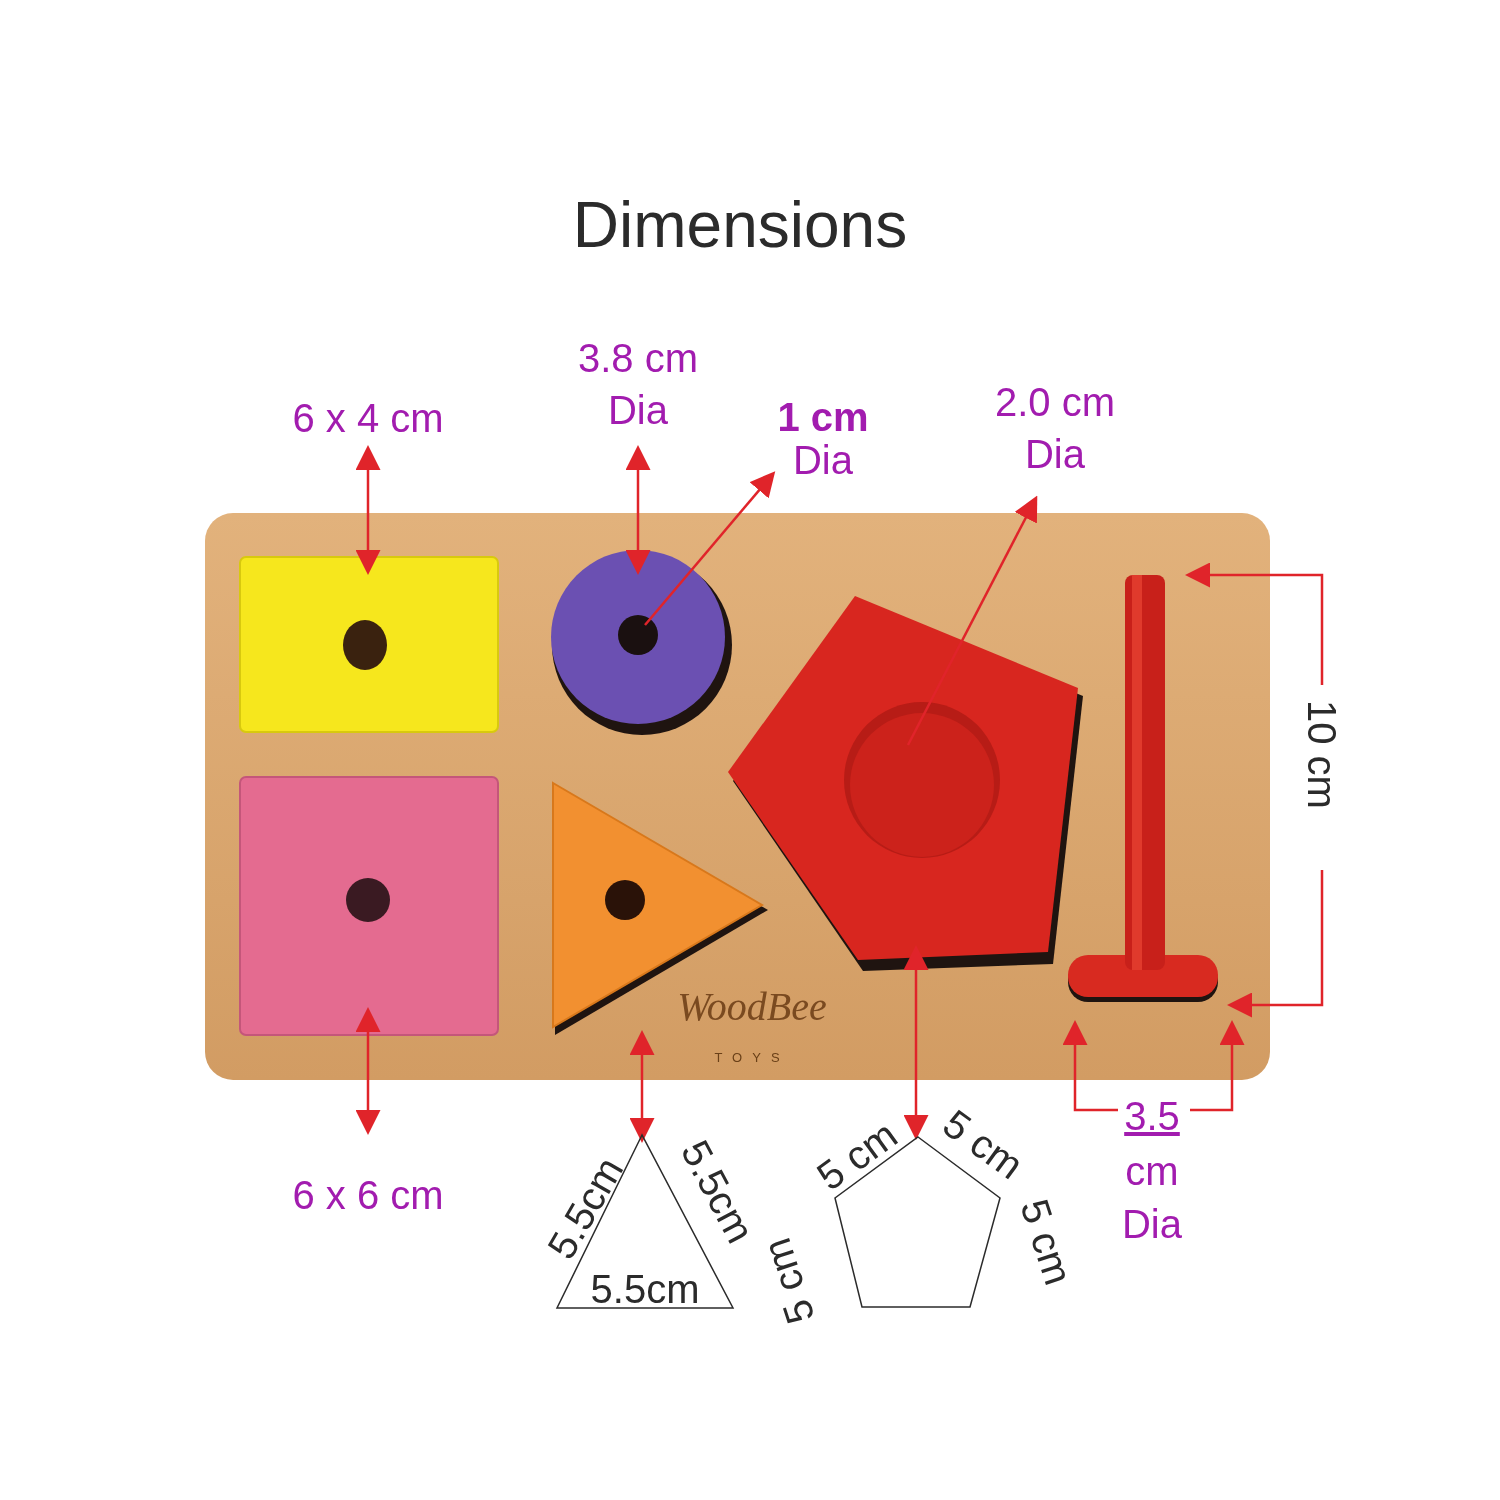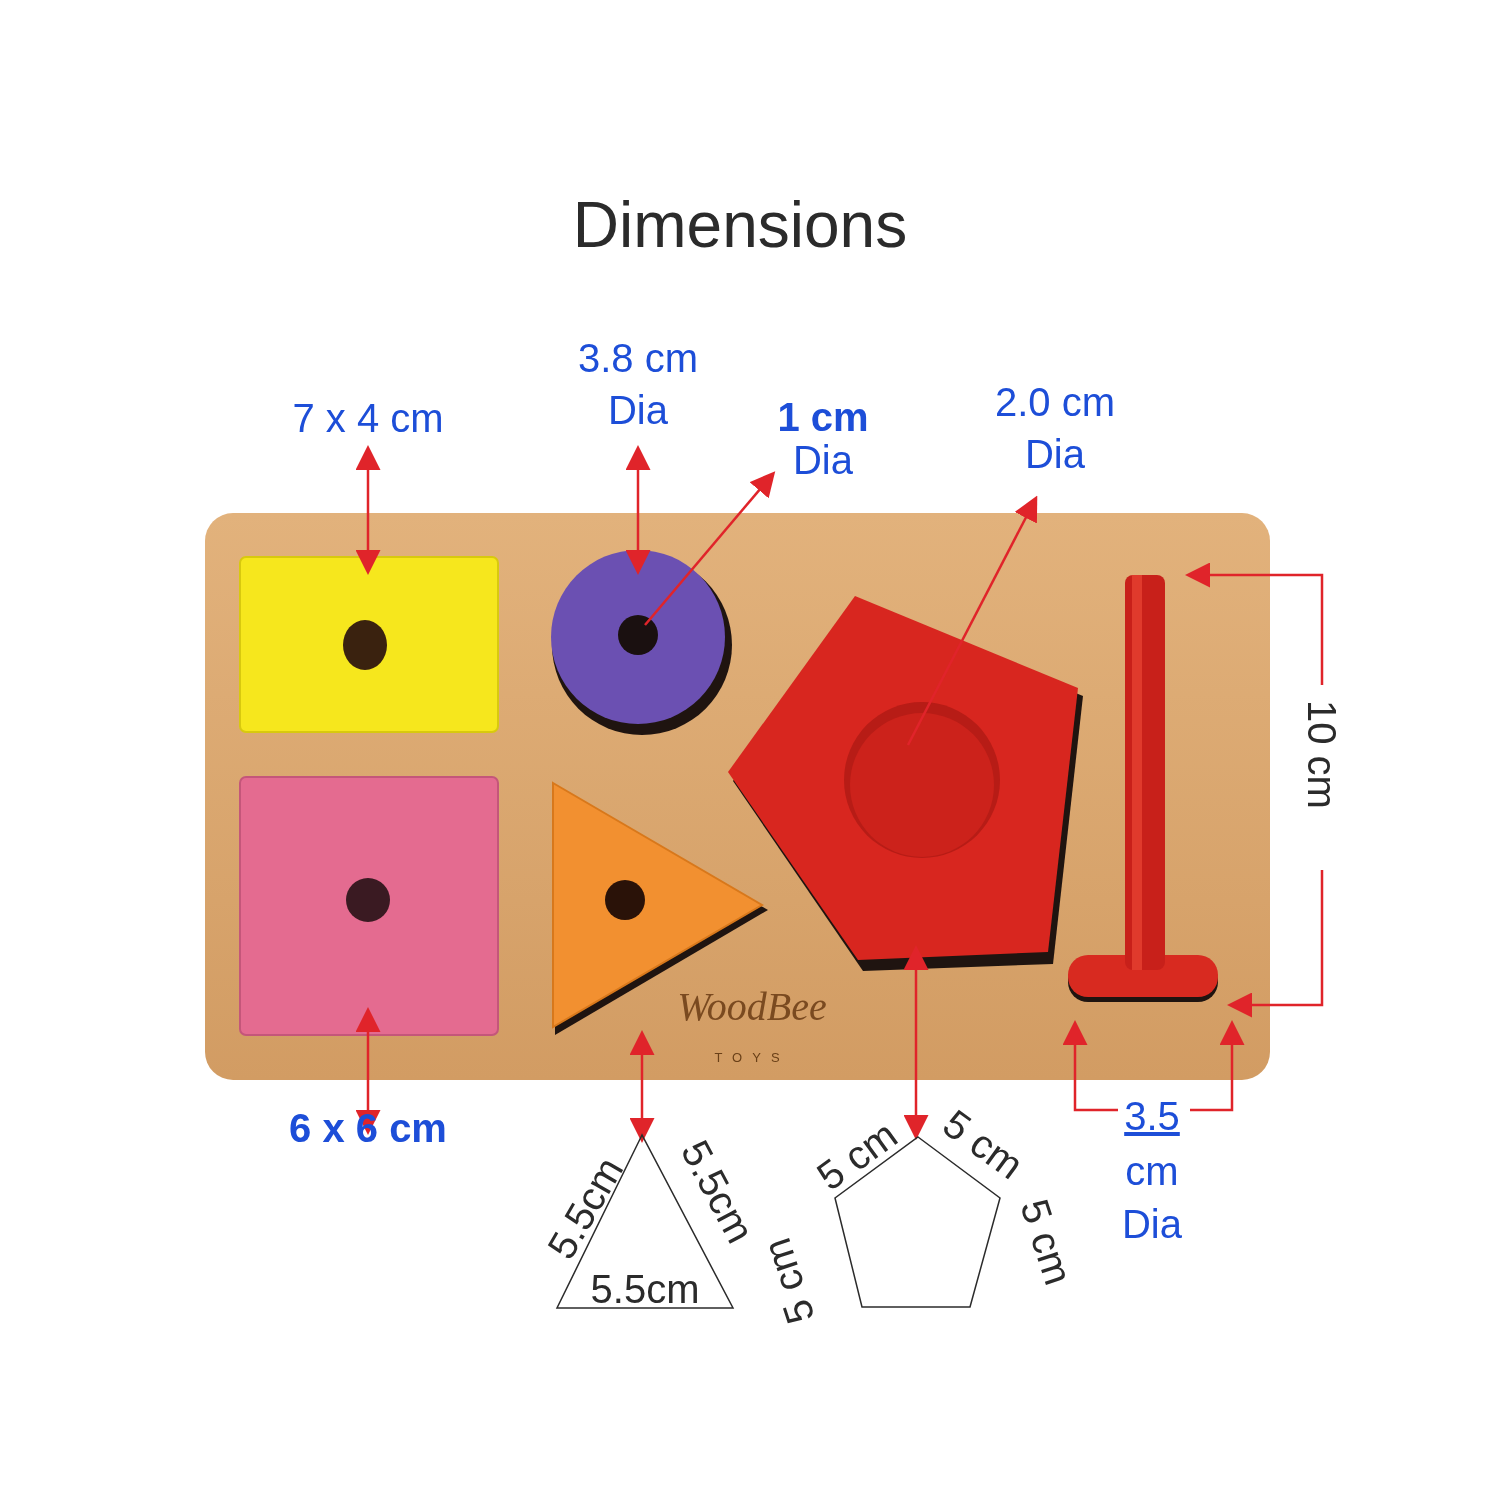--- a/index.html
+++ b/index.html
@@ -1,18 +1,18 @@
 <!DOCTYPE html>
 <html><head>
 <meta charset="utf-8">
 <style>
   html, body { margin:0; padding:0; background:#ffffff; }
   body { width:1500px; height:1500px; position:relative; overflow:hidden; font-family:"Liberation Sans", sans-serif; }
   .title { position:absolute; left:0; width:1480px; top:188px; text-align:center; font-size:64px; color:#2b2b2b; }
-  .lbl { position:absolute; font-size:40px; color:#1d4ed8; text-align:center; line-height:52px; }
+  .lbl { position:absolute; font-size:40px; color:#a21caf; text-align:center; line-height:52px; }
   svg { position:absolute; left:0; top:0; }
   .svgtxt { font-family:"Liberation Sans", sans-serif; fill:#2b2b2b; }
 </style>
 </head>
 <body>
 
 <div class="title">Dimensions</div>
 
 <svg width="1500" height="1500">
   <defs>
@@ -89,22 +89,22 @@
 
   <polygon points="918,1137 1000,1198 970,1307 862,1307 835,1198" fill="none" stroke="#2b2b2b" stroke-width="1.5"></polygon>
   <text class="svgtxt" font-size="40" transform="translate(830,1192) rotate(-36)">5 cm</text>
   <text class="svgtxt" font-size="40" transform="translate(940,1130) rotate(36)">5 cm</text>
   <text class="svgtxt" font-size="40" transform="translate(1020,1205) rotate(72)">5 cm</text>
   <text class="svgtxt" font-size="40" transform="translate(815,1318) rotate(-108)">5 cm</text>
 
   <text class="svgtxt" font-size="40" transform="translate(1308,700) rotate(90)">10 cm</text>
 </svg>
 
-<div class="lbl" style="left:248px;top:392px;width:240px;">7 x 4 cm</div>
-<div class="lbl" style="left:248px;top:1102px;width:240px;font-weight:bold;">6 x 6 cm</div>
+<div class="lbl" style="left:248px;top:392px;width:240px;">6 x 4 cm</div>
+<div class="lbl" style="left:248px;top:1169px;width:240px;">6 x 6 cm</div>
 
 <div class="lbl" style="left:538px;top:332px;width:200px;">3.8 cm</div>
 <div class="lbl" style="left:538px;top:384px;width:200px;">Dia</div>
 
 <div class="lbl" style="left:723px;top:391px;width:200px;font-weight:bold;">1 cm</div>
 <div class="lbl" style="left:723px;top:434px;width:200px;">Dia</div>
 
 <div class="lbl" style="left:955px;top:376px;width:200px;">2.0 cm</div>
 <div class="lbl" style="left:955px;top:428px;width:200px;">Dia</div>
 

